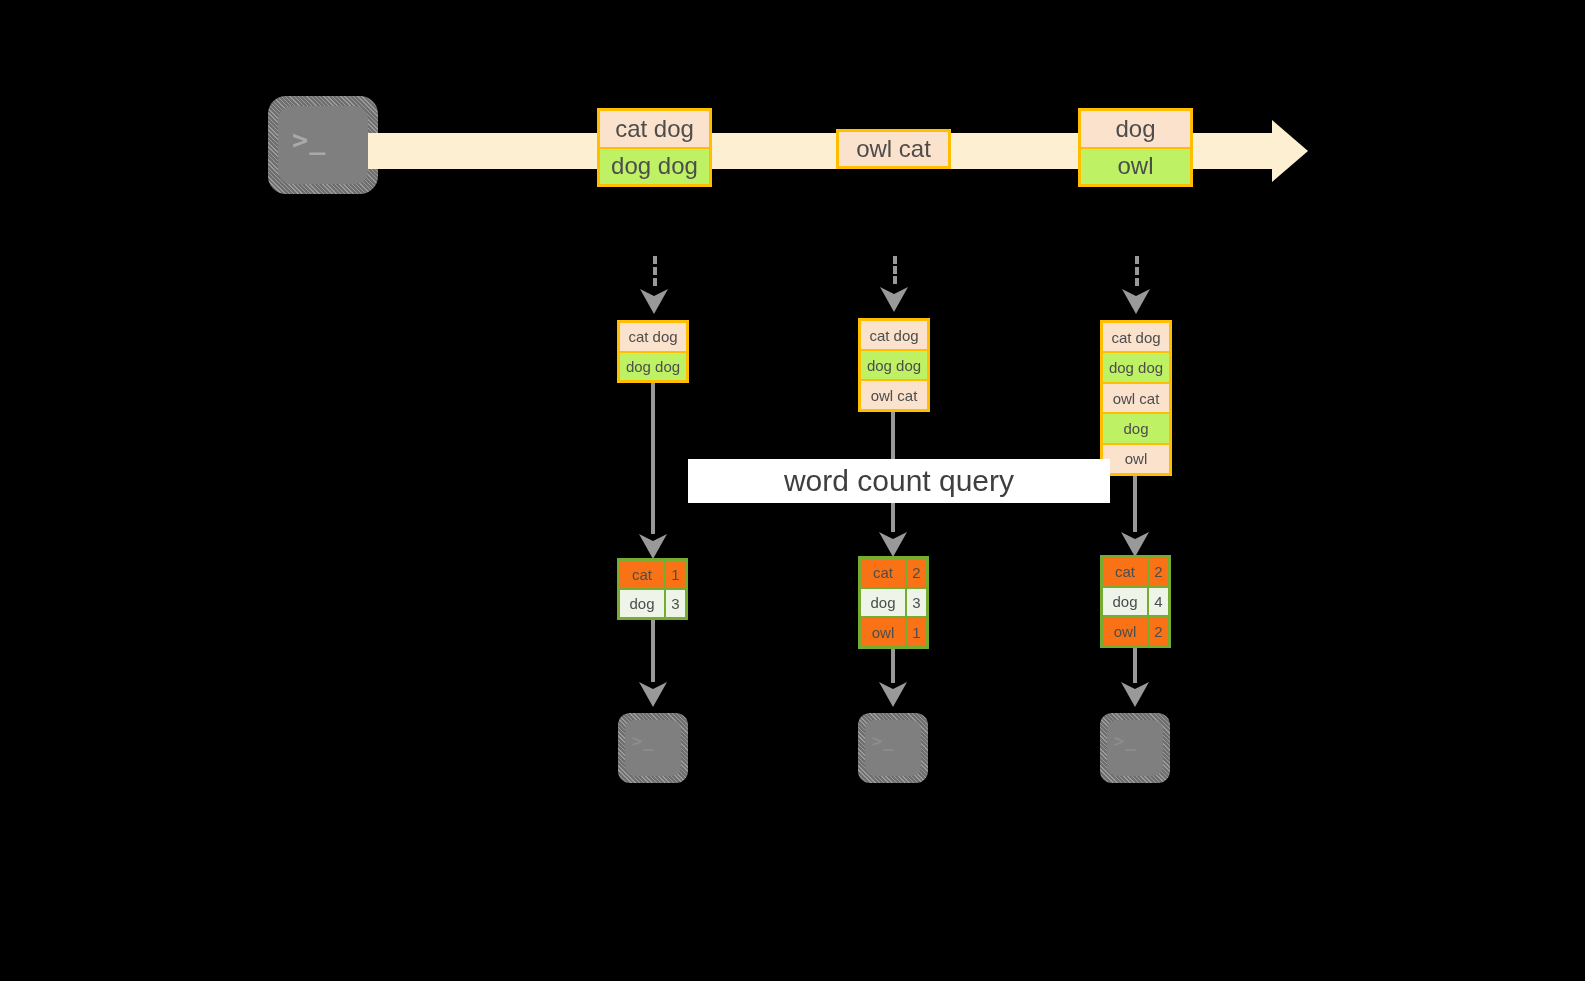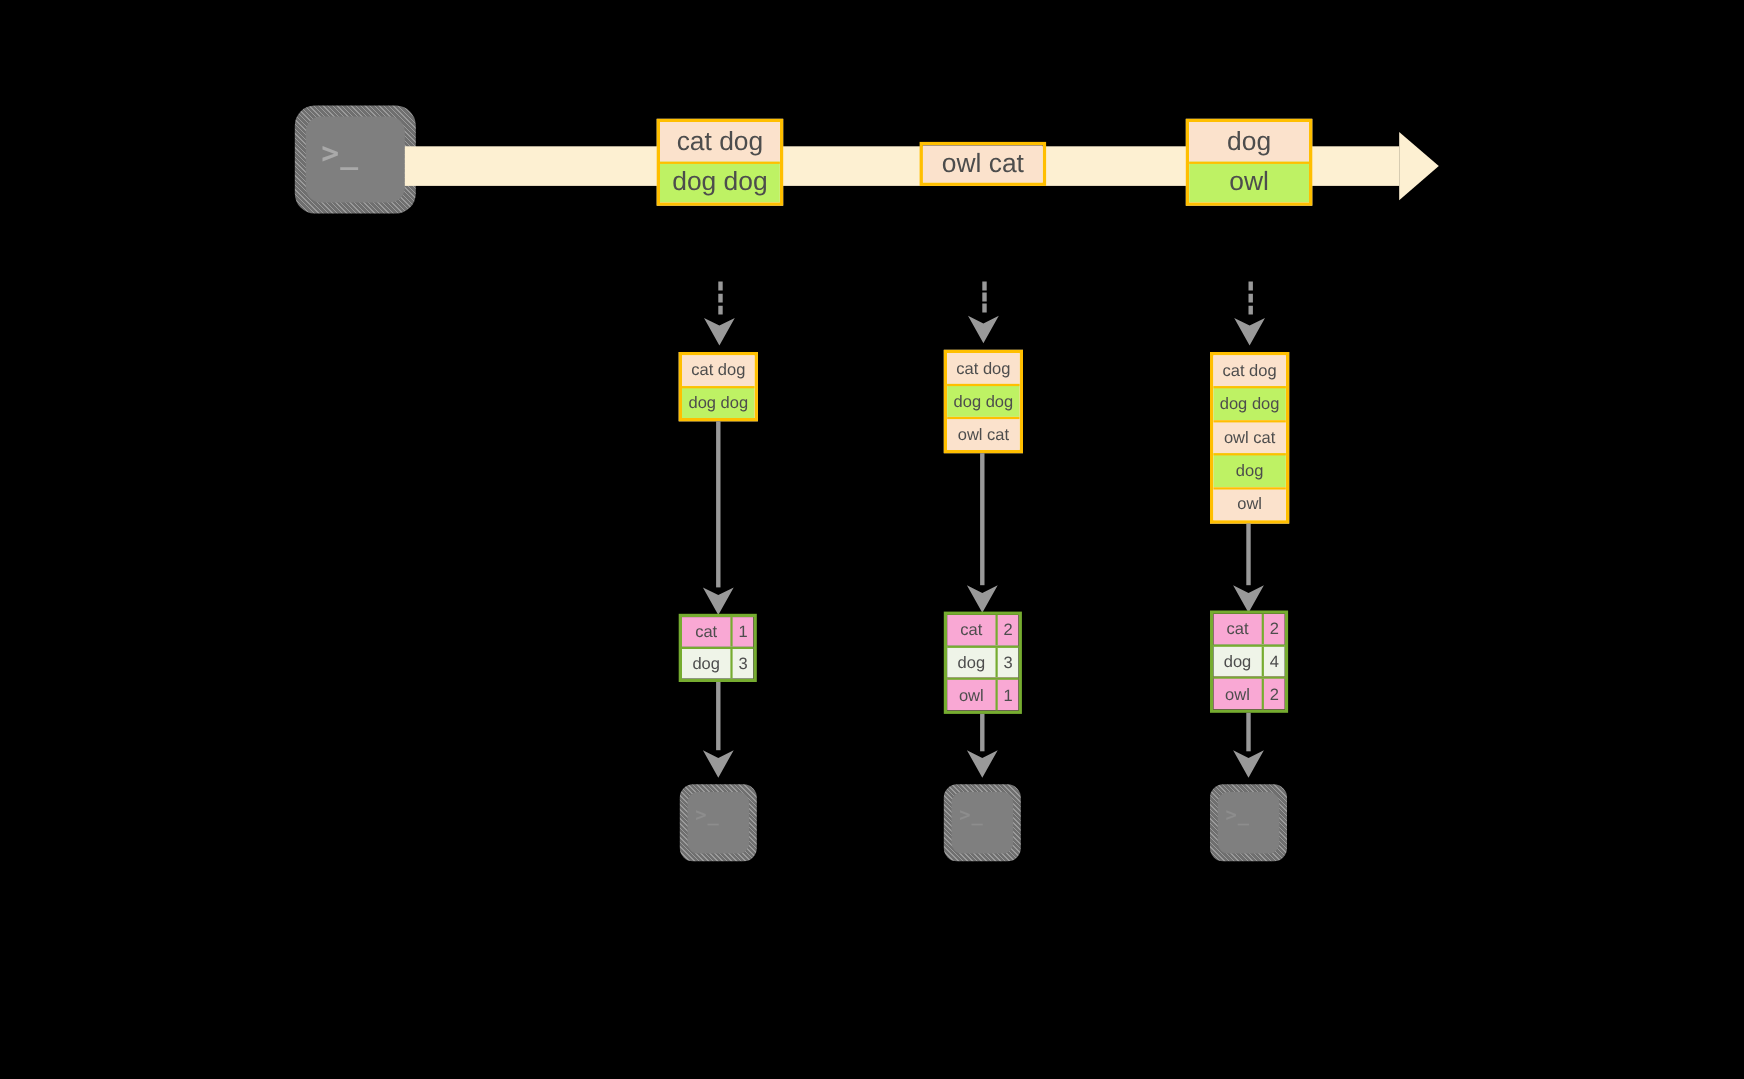--- a/index.html
+++ b/index.html
@@ -93,21 +93,21 @@
     display: flex;
     flex-direction: column;
     overflow: hidden;
   }
   .gbox .grow {
     flex: 1 1 auto;
     display: flex;
     align-items: stretch;
   }
   .gbox .grow + .grow { border-top: 2px solid #76ac30; }
-  .gbox .grow.dark  { background: #f9a8d4; }
+  .gbox .grow.dark  { background: #f97316; }
   .gbox .grow.light { background: #eff4e8; }
   .gbox .gw, .gbox .gc {
     display: flex;
     align-items: center;
     justify-content: center;
     color: #4d4d4d;
     font-size: 15px;
     white-space: nowrap;
   }
   .gbox .gw { width: 44px; }
@@ -206,20 +206,23 @@
   <div class="vline" style="left:891px; top:412px; height:120px;"></div>
   <svg class="abs" style="left:878px; top:526px;" width="30" height="32" viewBox="0 0 30 32">
     <path d="M15 31 L1 6 L15 13 L29 6 Z" fill="#999999"></path>
   </svg>
 
   <div class="vline" style="left:1133px; top:476px; height:56px;"></div>
   <svg class="abs" style="left:1120px; top:526px;" width="30" height="32" viewBox="0 0 30 32">
     <path d="M15 31 L1 6 L15 13 L29 6 Z" fill="#999999"></path>
   </svg>
 
+  <div class="banner" style="left:688px; top:459px; width:422px; height:44px;">
+    <span>word count query</span>
+  </div>
 
   <div class="gbox" style="left:617px; top:558px; width:71px; height:62px;">
     <div class="grow dark">
       <div class="gw">cat</div>
       <div class="gc">1</div>
     </div>
     <div class="grow light">
       <div class="gw">dog</div>
       <div class="gc">3</div>
     </div>

